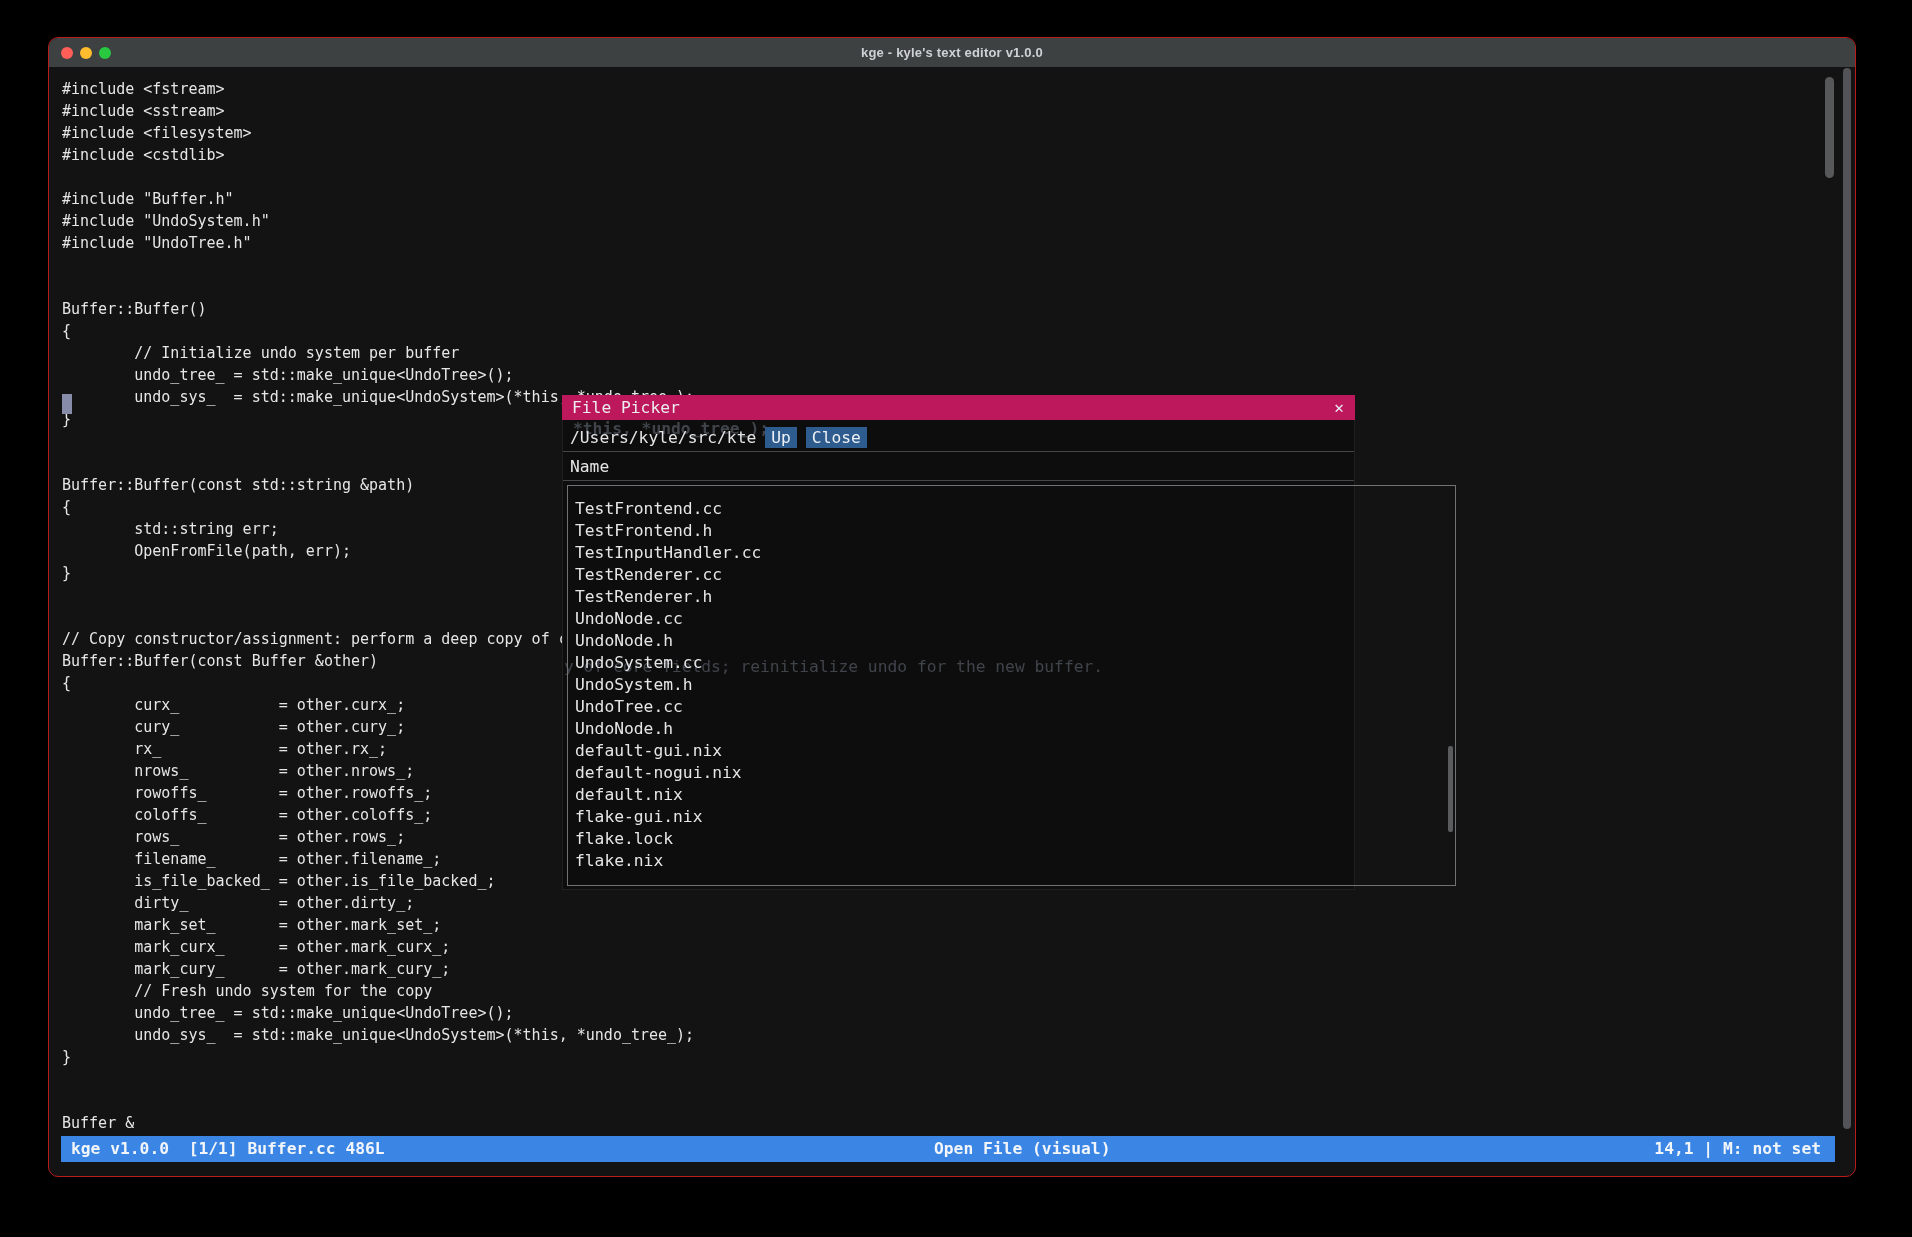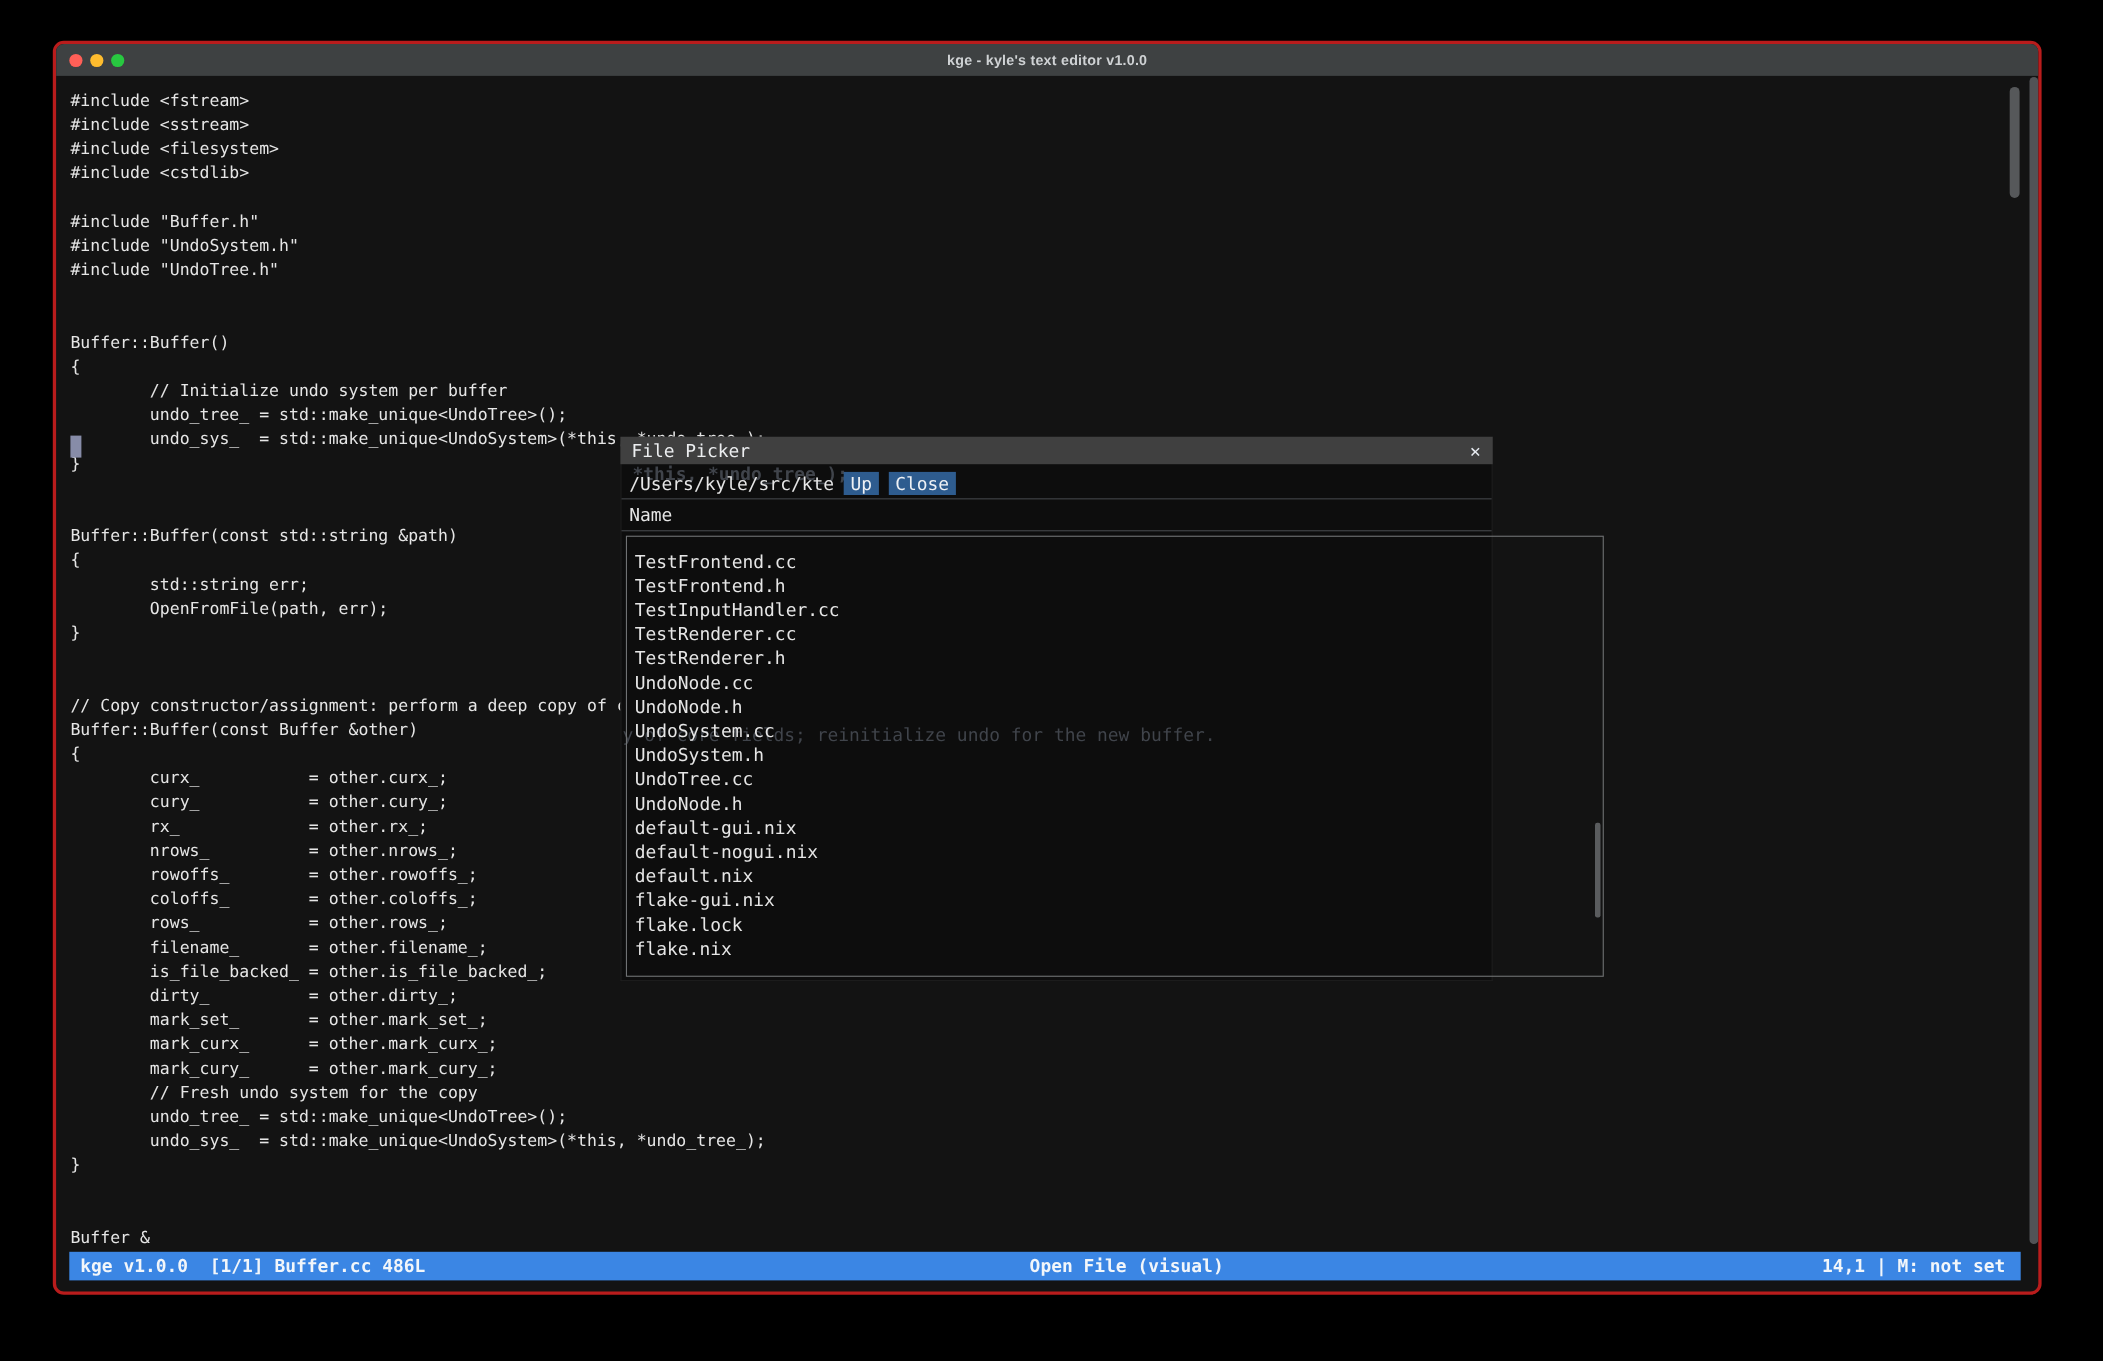--- a/index.html
+++ b/index.html
@@ -2,21 +2,21 @@
 <html><head>
 <meta charset="utf-8">
 <style>
   * { margin:0; padding:0; box-sizing:border-box; }
   html,body { width:1912px; height:1237px; background:#000; overflow:hidden; }
   body { font-family:"DejaVu Sans Mono", monospace; }
 
   .window {
     position:absolute; left:48px; top:37px; width:1808px; height:1140px;
     background:#131313; border-radius:10px; overflow:hidden;
-    border:3px solid #b91c1c;
+    border:1px solid #b91c1c;
   }
   .titlebar {
     position:absolute; left:0; top:0; right:0; height:29px;
     background:#3e4142; display:flex; align-items:center; justify-content:center;
   }
   .titlebar .title {
     font-family:"Liberation Sans", sans-serif; font-size:13px; font-weight:700;
     color:#cfd2d4; letter-spacing:.2px;
   }
   .lights { position:absolute; left:12px; top:9px; display:flex; gap:7px; }
@@ -38,21 +38,21 @@
   }
 
   
   .dialog {
     position:absolute; left:513px; top:328px; width:793px; height:495px;
     background:#0d0d0d; border:1px solid #1f1f1f; border-top:none;
     font-size:16.3px; z-index:5;
   }
   .dialog-titlebar {
     position:absolute; left:-1px; top:0; width:793px; height:25px;
-    background:#404040; color:#eceef0; line-height:25px; padding-left:10px;
+    background:#be185d; color:#eceef0; line-height:25px; padding-left:10px;
   }
   .dialog-close {
     position:absolute; right:10px; top:0; line-height:25px; color:#e8ecf2;
     font-size:16px; cursor:default;
   }
   .ghost { position:absolute; color:#40444b; line-height:22px; white-space:pre; z-index:0; }
   .ghost1 { left:10px; top:23px;font-weight:bold; }
   .ghost2 { left:1px;  top:261px; }
 
   .path-row {

